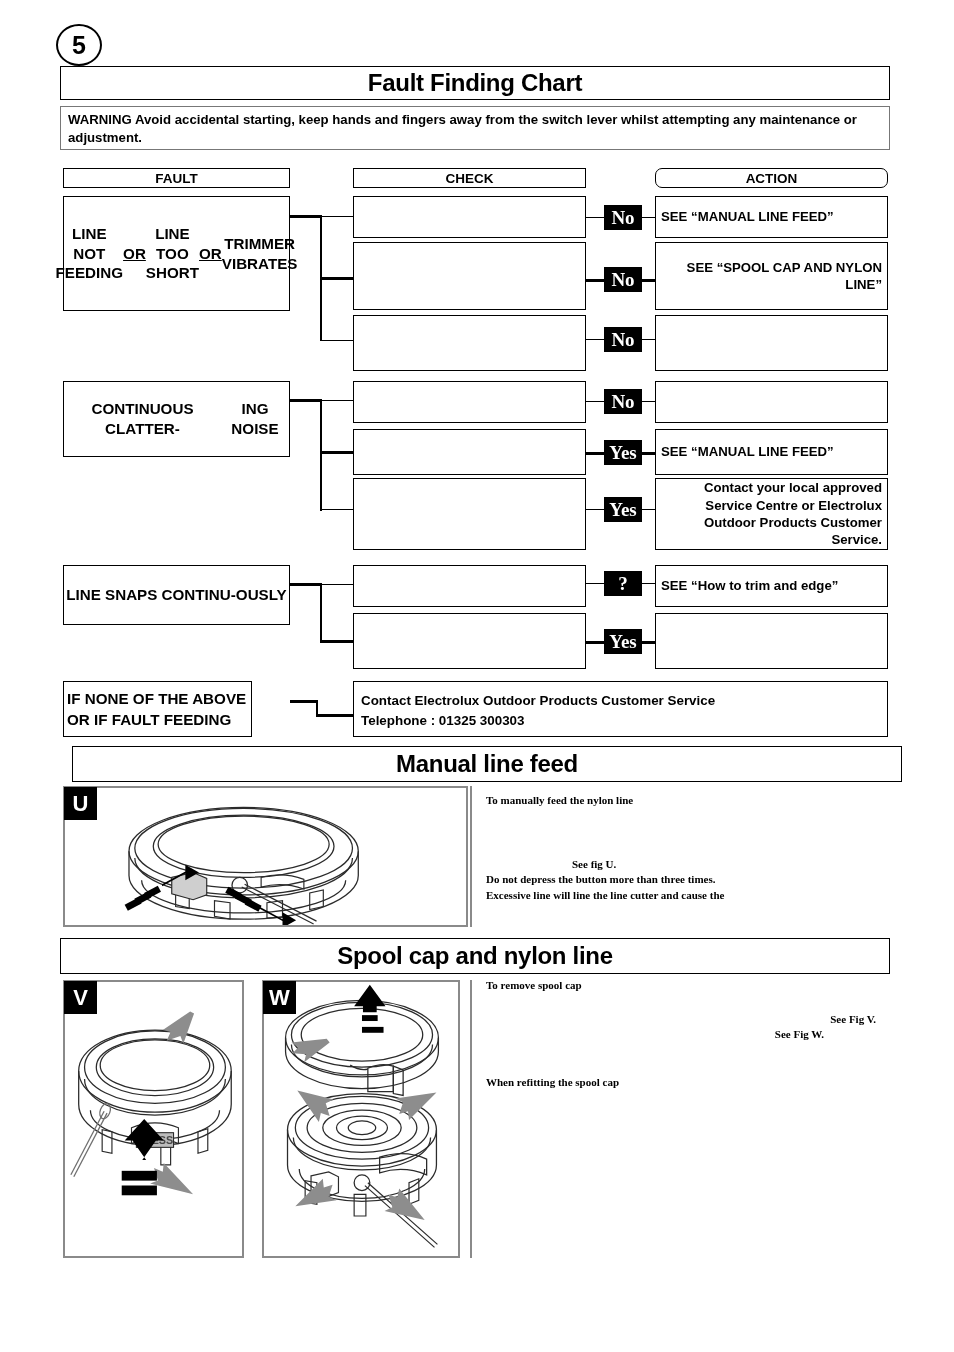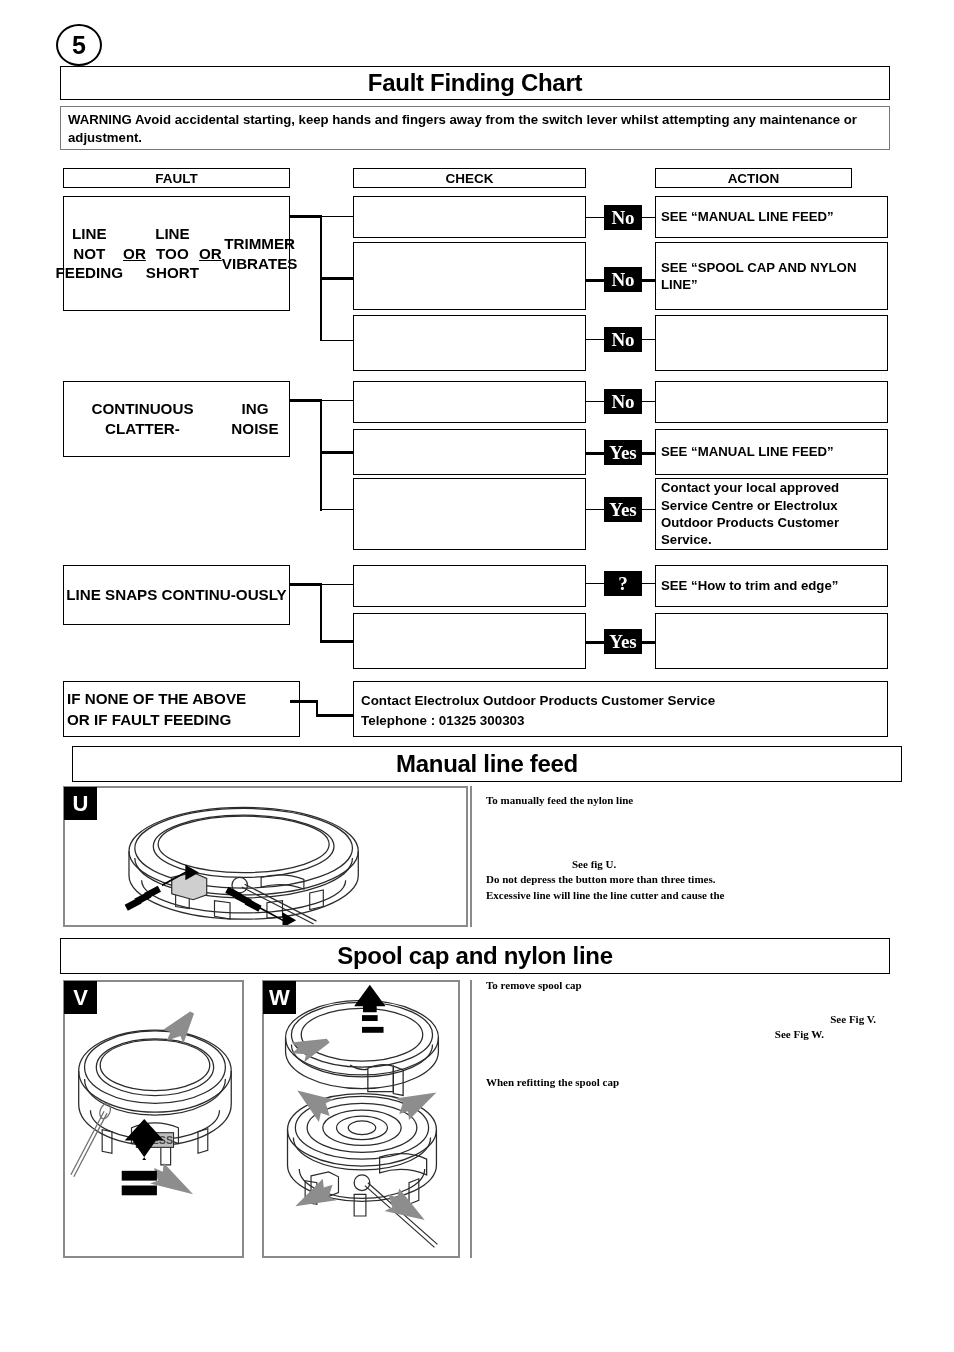--- a/index.html
+++ b/index.html
@@ -4,39 +4,39 @@
 <style>
   html,body{margin:0;padding:0;background:#fff;}
   body{
     width:954px;height:1352px;position:relative;
     font-family:"Liberation Sans","DejaVu Sans",sans-serif;
     color:#000;overflow:hidden;
   }
   .abs{position:absolute;box-sizing:border-box;}
   .bx{border:1.6px solid #000;background:#fff;}
   .center{display:flex;align-items:center;justify-content:center;text-align:center;}
-  .vcent{display:flex;align-items:center;}
+  .vcent{display:flex;align-items:center;text-align:right;}
 
   
   #pagenum{
     left:56px;top:24px;width:46px;height:42px;border:2px solid #000;border-radius:50%;
     font-size:25px;font-weight:bold;
   }
 
   
   .titlebar{font-size:24px;font-weight:bold;letter-spacing:-0.3px;}
   #title-fault{left:60px;top:66px;width:830px;height:34px;}
   #warnbox{left:60px;top:106px;width:830px;height:44px;border:1.2px solid #777;
            padding:4px 6px 0 7px;font-size:13.2px;font-weight:bold;line-height:1.35;}
 
   
   .colhead{height:20px;font-size:13.5px;font-weight:bold;}
   #head-fault{left:63px;top:168px;width:227px;}
   #head-check{left:353px;top:168px;width:233px;}
-  #head-action{left:655px;top:168px;width:197px;}
+  #head-action{left:655px;top:168px;width:233px;border-radius:7px;}
 
   
   .faultbox{left:63px;width:227px;font-size:15.2px;font-weight:bold;line-height:1.3;
             flex-direction:row;}
   .faultbox u{text-decoration:underline;}
 
   
   .checkbox-c{left:353px;width:233px;}
 
   
@@ -201,21 +201,21 @@
 <div class="abs ln" style="left:320px;top:399px;width:2.2px;height:112px;"></div>
 <div class="abs ln" style="left:320px;top:400px;width:33px;height:1.4px;"></div>
 <div class="abs ln" style="left:320px;top:451px;width:33px;height:2.8px;"></div>
 <div class="abs ln" style="left:320px;top:509px;width:33px;height:1.4px;"></div>
 
 <div class="abs ln" style="left:290px;top:583px;width:32px;height:2.8px;"></div>
 <div class="abs ln" style="left:320px;top:583px;width:2.2px;height:60px;"></div>
 <div class="abs ln" style="left:320px;top:584px;width:33px;height:1.4px;"></div>
 <div class="abs ln" style="left:320px;top:640px;width:33px;height:2.8px;"></div>
 
-<div class="abs bx" style="left:63px;top:681px;width:237px;height:56px;font-size:15.2px;font-weight:bold;line-height:1.35;padding:7px 0 0 3px;">
+<div class="abs bx" style="left:63px;top:681px;width:189px;height:56px;font-size:15.2px;font-weight:bold;line-height:1.35;padding:7px 0 0 3px;">
   <div>IF NONE OF THE ABOVE</div>
   <div>OR IF FAULT FEEDING</div>
 </div>
 <div class="abs ln" style="left:290px;top:700px;width:28px;height:2.8px;"></div>
 <div class="abs ln" style="left:316px;top:700px;width:2.2px;height:16px;"></div>
 <div class="abs ln" style="left:316px;top:714px;width:39px;height:2.8px;"></div>
 <div class="abs bx" style="left:353px;top:681px;width:535px;height:56px;font-size:13.4px;font-weight:bold;line-height:1.5;padding:9px 0 0 7px;">
   <div>Contact Electrolux Outdoor Products Customer Service</div>
   <div>Telephone : 01325 300303</div>
 </div>

